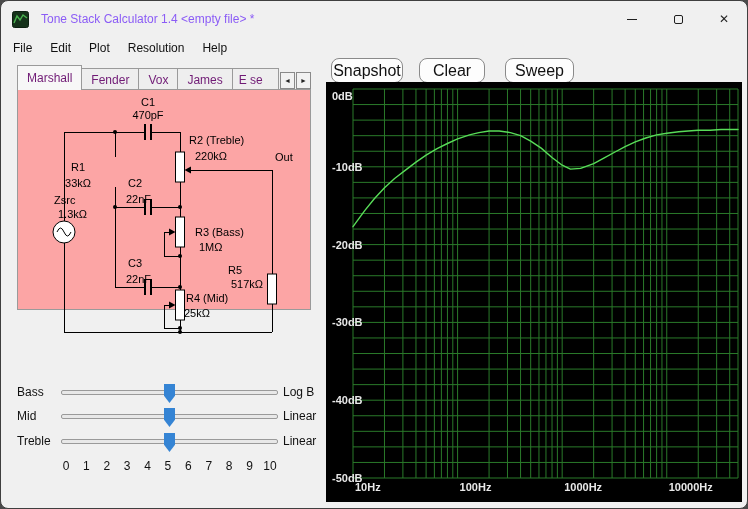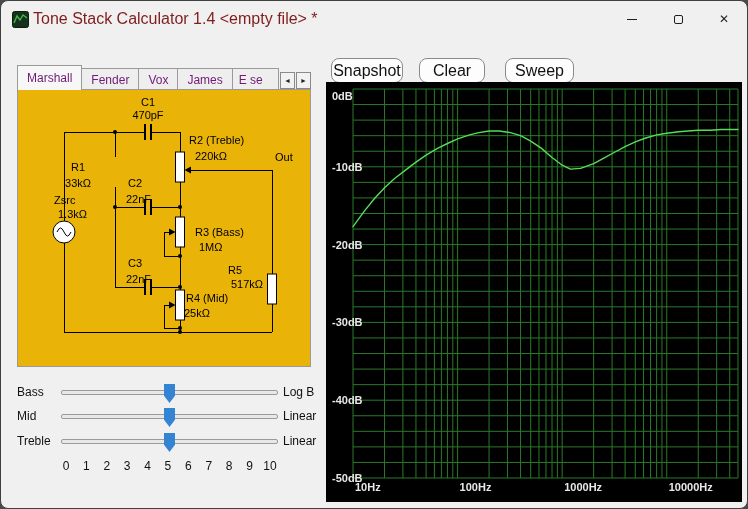--- a/index.html
+++ b/index.html
@@ -1,37 +1,37 @@
 <!DOCTYPE html>
 <html><head>
 <meta charset="utf-8">
 <style>
   *{box-sizing:border-box;margin:0;padding:0}
   body{background:#4a4a4a;font-family:"Liberation Sans",sans-serif}
   .window{position:relative;width:748px;height:509px;background:#f0f0f0;border:1px solid #3f3f3f;border-radius:8px;overflow:hidden}
   
   .titlebar{position:absolute;left:0;top:0;right:0;height:36px;display:flex;align-items:center}
   .app-icon{width:17px;height:17px;margin-left:11px;flex:0 0 auto}
-  .title{font-size:16px;color:#7f1d1d;margin-left:4px;flex:1;white-space:nowrap;overflow:hidden}
+  .title{font-size:12px;color:#8b5cf6;margin-left:12px;flex:1;white-space:nowrap;overflow:hidden}
   .win-controls{display:flex;height:36px;flex:0 0 auto}
   .win-btn{width:46px;height:36px;display:flex;align-items:center;justify-content:center;color:#1f1f1f;font-size:12px;cursor:default}
   .min-glyph{display:block;width:10px;border-top:1px solid #1f1f1f}
   .max-glyph{display:block;width:9px;height:9px;border:1px solid #1f1f1f;border-radius:2px}
   
   .menubar{position:absolute;left:0;top:36px;right:0;height:22px;display:flex;align-items:center;padding-left:3px}
   .menu-item{font-size:12px;color:#111;padding:2px 9px;white-space:nowrap}
   
   .left{position:absolute;left:16px;top:62px;width:294px;height:447px}
   .tabs{position:absolute;left:0;top:2px;right:0;height:25px;display:flex;align-items:flex-end}
   .tab{height:22px;border:1px solid #9a9a9a;border-bottom:none;background:#eeeeee;font-size:12px;display:flex;align-items:center;justify-content:center;padding:0 9px;white-space:nowrap;overflow:hidden;color:#701a75}
   .tab+.tab{border-left:none}
   .tab.active{height:25px;background:#f7f7f7;border-left:1px solid #9a9a9a;z-index:2}
   .tab.cut{width:46px;padding:0 0 0 6px;justify-content:flex-start}
   .tab-spin{position:absolute;top:7px;width:15px;height:17px;border:1px solid #8a8a8a;background:#f2f2f2;font-size:7px;display:flex;align-items:center;justify-content:center;color:#222;z-index:3}
-  .circuit{position:absolute;left:0;top:26px;width:294px;height:278px;background:#eab308;border:1px solid #9a9a9a}
+  .circuit{position:absolute;left:0;top:26px;width:294px;height:221px;background:#fca5a5;border:1px solid #9a9a9a}
   .schem{display:block;width:292px;height:276px}
   
   .slider-row{position:absolute;left:0;right:0;height:24px}
   .slider-label{position:absolute;left:0;top:5px;font-size:12px;color:#111}
   .taper-label{position:absolute;left:266px;top:5px;font-size:12px;color:#111;white-space:nowrap}
   .track{position:absolute;left:44px;top:10px;width:217px;height:5px;background:#e8e8e8;border:1px solid #9a9a9a;border-radius:2px}
   .thumb{position:absolute;top:-7px;width:11px;height:19px;background:#3584d4;clip-path:polygon(0 0,100% 0,100% 62%,50% 100%,0 62%)}
   .scale{position:absolute;left:39px;top:396px;width:224px;display:flex;justify-content:space-between}
   .scale span{width:20px;text-align:center;font-size:12px;color:#111}
   .reset-btn{position:absolute;left:0;top:416px;width:90px;height:21px;font-size:12px;color:#111;background:#fafafa;border:1px solid #8a8a8a;border-radius:3px;font-family:"Liberation Sans",sans-serif}
@@ -58,20 +58,27 @@
         </div>
       <div class="win-btn">
           <span class="max-glyph"></span>
         </div>
       <div class="win-btn">
           <span>✕</span>
         </div>
     </div>
   </div>
 
+  <div class="menubar">
+    <span class="menu-item">File</span>
+    <span class="menu-item">Edit</span>
+    <span class="menu-item">Plot</span>
+    <span class="menu-item">Resolution</span>
+    <span class="menu-item">Help</span>
+  </div>
 
   <div class="left">
 
     <div class="tabs">
       <div class="tab active">Marshall</div>
       <div class="tab">Fender</div>
       <div class="tab">Vox</div>
       <div class="tab">James</div>
       <div class="tab cut">E se</div>
       <div class="tab-spin" style="left:263px">

